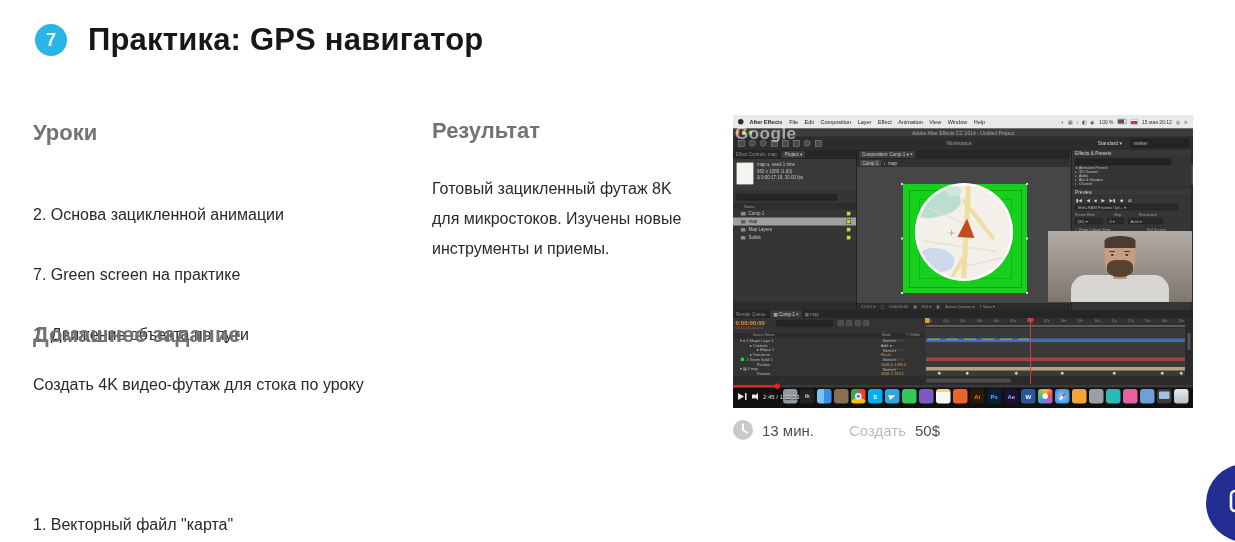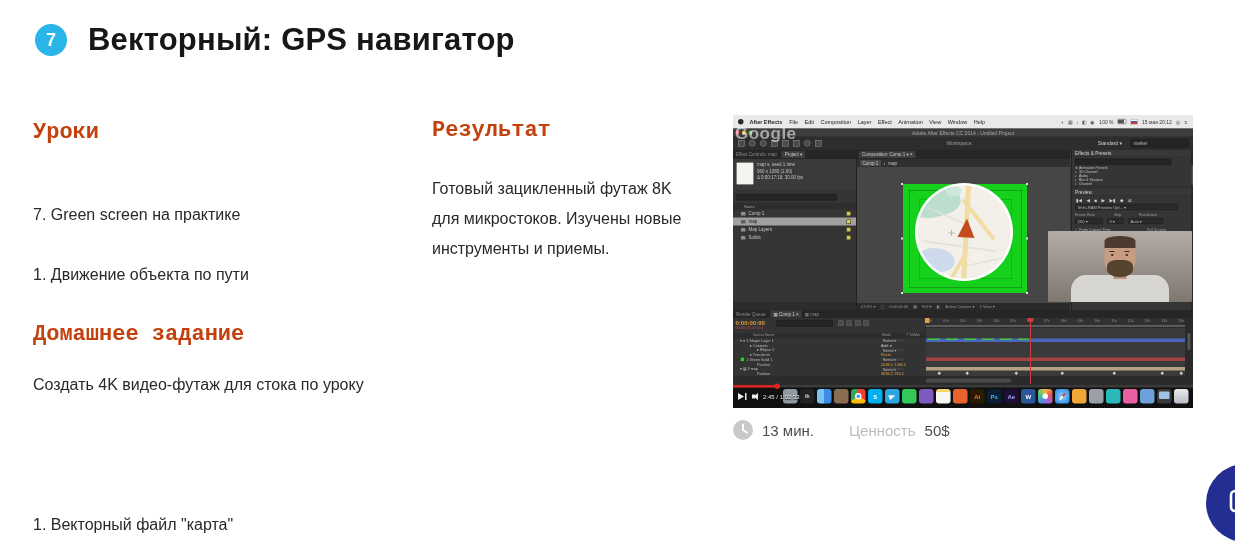--- a/index.html
+++ b/index.html
@@ -2,21 +2,21 @@
 <html><head>
 <meta charset="utf-8">
 <style>
   html,body{margin:0;padding:0;background:#fff;font-family:"Liberation Sans",sans-serif;}
   #canvas{position:relative;width:1235px;height:542px;overflow:hidden;background:#fff;}
   .abs{position:absolute;}
   
   .badge{left:35px;top:24px;width:32px;height:32px;border-radius:50%;background:#29b5e8;color:#fff;
          font-size:18px;font-weight:bold;display:flex;align-items:center;justify-content:center;}
   .h1{left:88px;top:22px;font-size:31px;font-weight:bold;color:#171717;letter-spacing:.2px;}
-  .h2{font-size:22px;font-weight:bold;color:#c2410c;font-family:Liberation Mono, monospace;}
+  .h2{font-size:22px;font-weight:bold;color:#737373;}
   .list{font-size:16px;color:#292929;line-height:30px;white-space:pre-line;}
   .par{font-size:16px;color:#292929;line-height:30px;}
   .meta{left:733px;top:420px;display:flex;align-items:center;font-size:15px;color:#4d4d4d;gap:9px;}
   .meta .muted{color:#bcbcbc;}
   
   .shot{left:733px;top:115px;width:460px;height:293px;overflow:hidden;background:#333;}
   #ae{position:absolute;left:0;top:0;width:920px;height:586px;transform:scale(.5);transform-origin:0 0;
       background:#3a3a3a;overflow:hidden;}
   #ae .abs{position:absolute;}
   .menubar{left:0;top:0;width:920px;height:26px;background:#e9e9e9;border-bottom:1px solid #c8c8c8;
@@ -171,44 +171,45 @@
   
   .chat{left:1206px;top:464px;width:78px;height:78px;border-radius:50%;background:#232d92;z-index:90;
         display:flex;align-items:center;justify-content:center;cursor:pointer;}
 </style>
 </head>
 <body>
 
 <div id="canvas" data-name="lesson-page">
 
   <div class="abs badge" data-name="lesson-number-badge">7</div>
-  <div class="abs h1" data-name="page-title">Векторный: GPS навигатор</div>
+  <div class="abs h1" data-name="page-title">Практика: GPS навигатор</div>
 
   <div class="abs h2" style="left:33px;top:120px;" data-name="lessons-heading">Уроки</div>
   <div class="abs list" style="left:33px;top:170px;" data-name="lessons-list">
+    <div data-name="list-item">2. Основа зацикленной анимации</div>
     <div data-name="list-item">7. Green screen на практике</div>
     <div data-name="list-item">1. Движение объекта по пути</div>
   </div>
   <div class="abs h2" style="left:33px;top:322px;" data-name="homework-heading">Домашнее задание</div>
   <div class="abs par" style="left:33px;top:370px;width:420px;" data-name="homework-text">Создать 4K видео-футаж для стока по уроку</div>
   <div class="abs list" style="left:33px;top:480px;" data-name="extra-list">
     <div data-name="list-item">1. Векторный файл "карта"</div>
     
   </div>
 
   <div class="abs h2" style="left:432px;top:118px;" data-name="result-heading">Результат</div>
   <div class="abs par" style="left:432px;top:174px;width:268px;" data-name="result-text">Готовый зацикленный футаж 8K для микростоков. Изучены новые инструменты и приемы.</div>
 
   <div class="abs meta" data-name="lesson-meta">
     <svg width="20" height="20" viewBox="0 0 20 20" data-name="clock-icon">
       <circle cx="10" cy="10" r="10" fill="#c9c9c9"></circle>
       <path d="M10 4.5 V10 L14 12.5" stroke="#fff" stroke-width="2" fill="none" stroke-linecap="round"></path>
     </svg>
     <span data-name="duration-label">13 мин.</span>
-    <span class="muted" style="margin-left:26px;" data-name="value-label">Ценность</span>
+    <span class="muted" style="margin-left:26px;" data-name="value-label">Создать</span>
     <span data-name="value-amount">50$</span>
   </div>
 
   <div class="abs shot" data-name="lesson-video-preview">
     <div id="ae" data-name="after-effects-screenshot">
 
       <div class="menubar" data-name="mac-menubar">
         <span class="apple" data-name="apple-icon"></span>
         <span class="mb-app" data-name="menu-app-name">After Effects</span>
         <span class="mb-item" data-name="menu-item">File</span>

